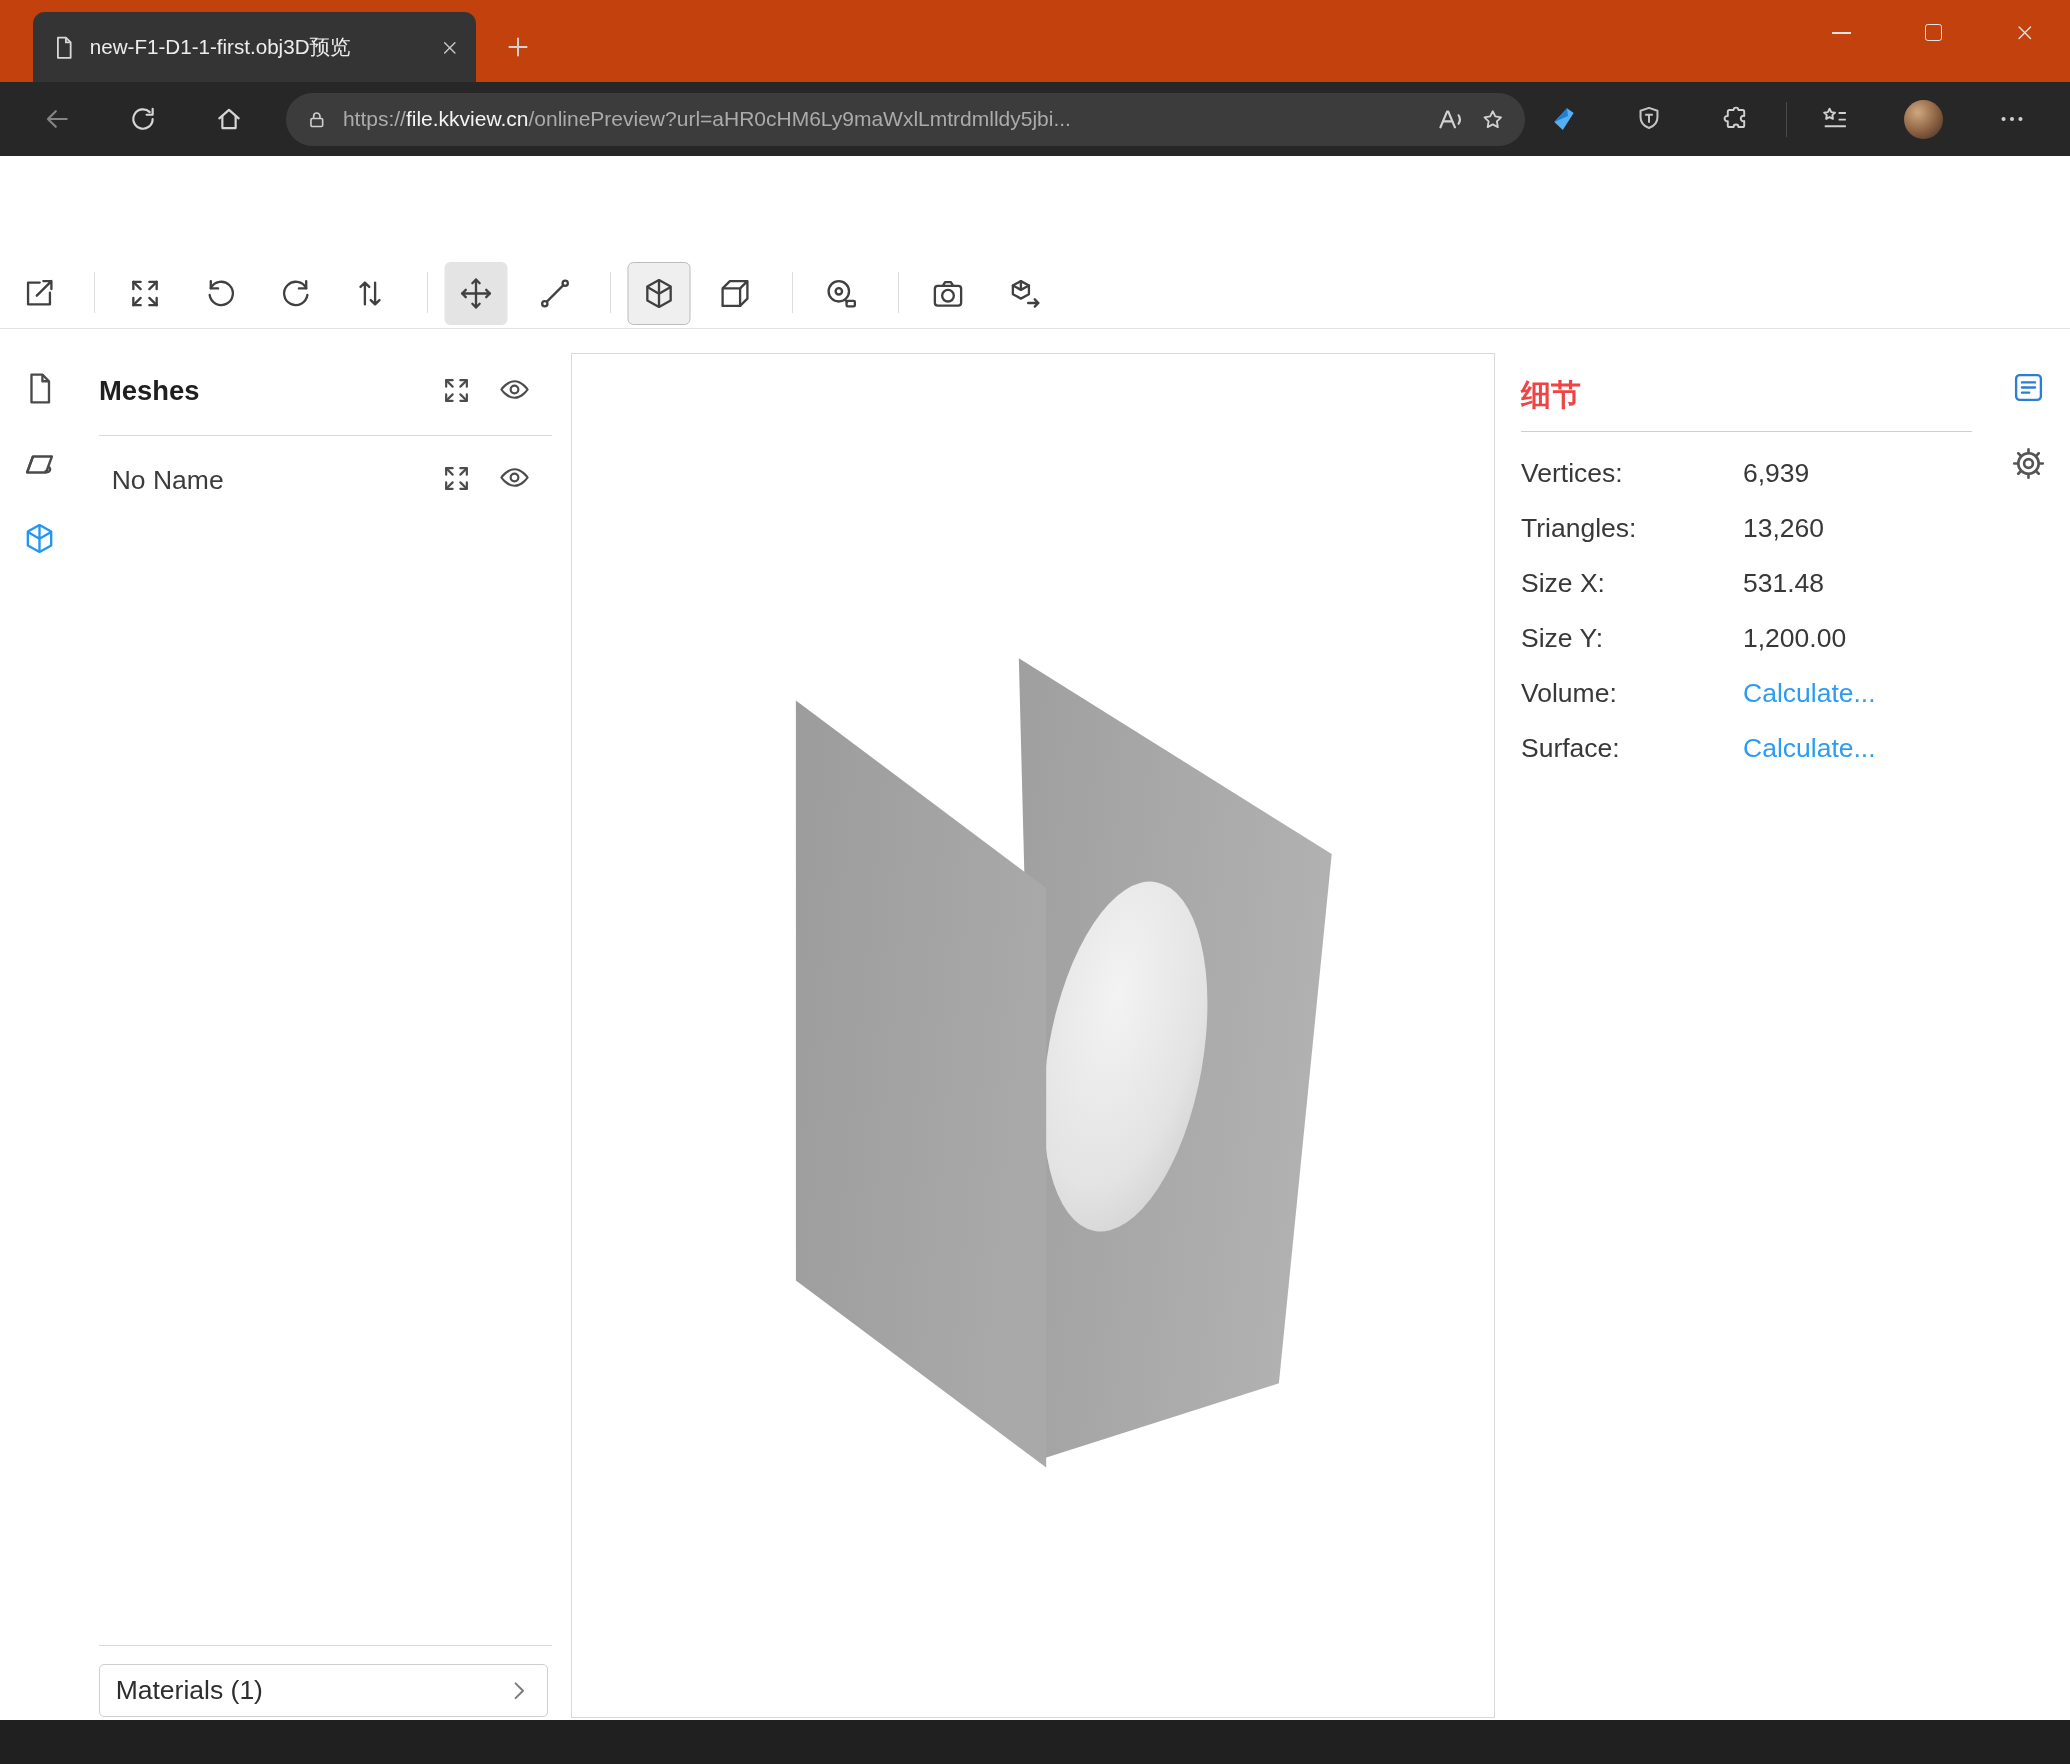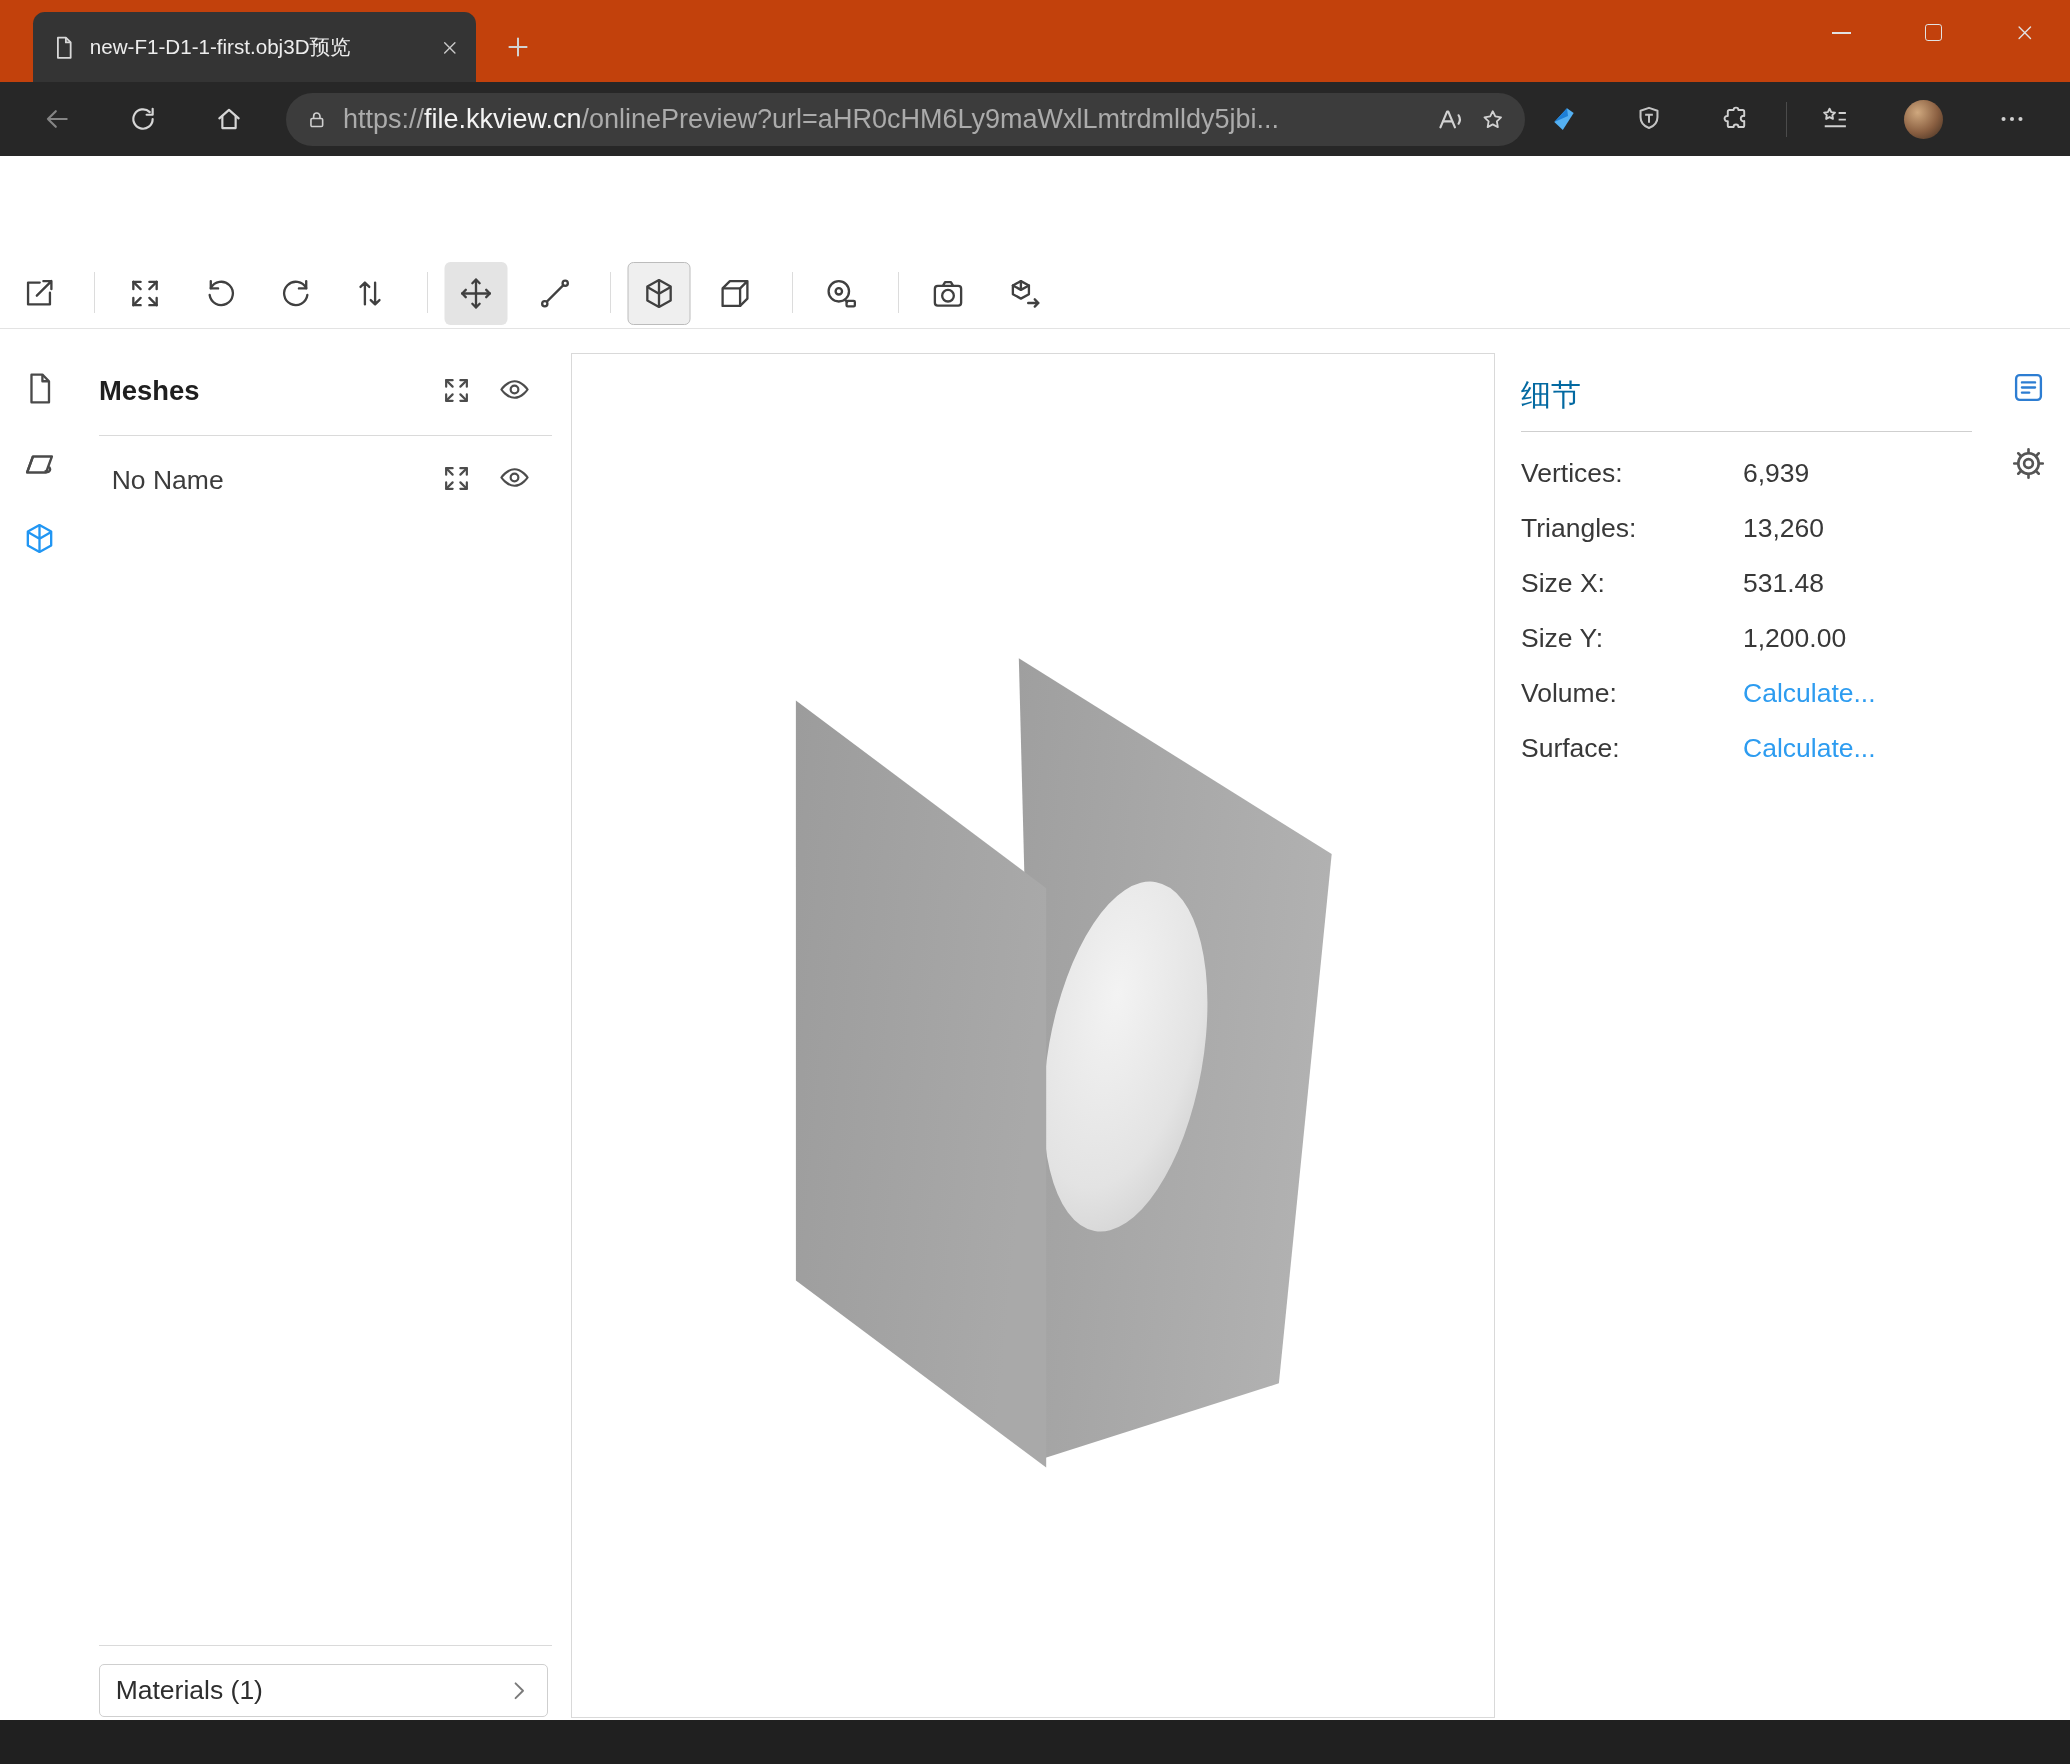--- a/index.html
+++ b/index.html
@@ -21,21 +21,21 @@
   .glyph-min{width:19.6px;height:2px;background:#e2e2e2}
   .glyph-max{width:16.7px;height:16.7px;border:1.5px solid #e2e2e2;border-radius:2.9px}
   .glyph-x{width:19.6px;height:19.6px}
 
   
   .navbar{position:absolute;left:0;top:82px;width:2070px;height:74px;background:#272727}
   .nav-ic{position:absolute;top:37px;transform:translate(-50%,-50%);width:29px;height:29px;color:#d6d6d6}
   .address{position:absolute;left:286px;top:10.8px;width:1239px;height:53px;background:#3c3c3c;border-radius:26.5px;
            display:flex;align-items:center;padding:0 19.6px;gap:15.7px}
   .lock{width:21.6px;height:21.6px;color:#cfcfcf;flex:none}
-  .url{flex:1;font-size:27px;color:#ababab;white-space:nowrap;overflow:hidden}
+  .url{flex:1;font-size:21px;color:#ababab;white-space:nowrap;overflow:hidden}
   .url .host{color:#f3f3f3}
   .ra{width:29px;height:29px;color:#d2d2d2;flex:none}
   .fav-star{width:25.5px;height:25.5px;color:#d2d2d2;flex:none}
   .ext-ic{position:absolute;top:37px;transform:translate(-50%,-50%);width:29px;height:29px;color:#d0d0d0}
   .nav-sep{position:absolute;left:1786px;top:19.6px;width:1px;height:35px;background:#4b4b4b}
   .avatar{position:absolute;left:1904px;top:17.6px;width:39px;height:39px;border-radius:50%;
           background:radial-gradient(circle at 35% 32%,#cfa87e 0%,#8a5f41 55%,#3a2a1e 100%)}
 
   
   .pagebg{position:absolute;left:0;top:157px;width:2070px;height:1563px;background:#fff}
@@ -68,21 +68,21 @@
            display:flex;align-items:center;padding:0 15.7px;background:#fff}
   .mat-label{flex:1;font-size:26.5px;color:#2e2e2e}
   .mat-chev{width:25.5px;height:25.5px;color:#7a7a7a}
 
   
   .viewport{position:absolute;left:571px;top:353px;width:924px;height:1365px;border:1px solid #d9d9d9;background:#fff}
   .viewport svg{display:block;width:100%;height:100%}
 
   
   .details{position:absolute;left:1521px;top:353px;width:451px}
-  .d-head{padding-top:21.6px;font-size:30px;font-weight:normal;color:#0369a1}
+  .d-head{padding-top:21.6px;font-size:30px;font-weight:bold;color:#ef4444}
   .d-hr{margin-top:15.7px;height:1px;background:#cfcfcf}
   .d-rows{margin-top:25.5px}
   .d-row{display:flex;height:55px;align-items:flex-start}
   .d-label{width:222px;font-size:26.5px;color:#383838}
   .d-value{font-size:26.5px;color:#383838}
   .d-value.link{color:#2d9cf0;cursor:pointer}
 
   .bottom-strip{position:absolute;left:0;top:1720px;width:2070px;height:44px;background:#202020}
 </style>
 </head>

